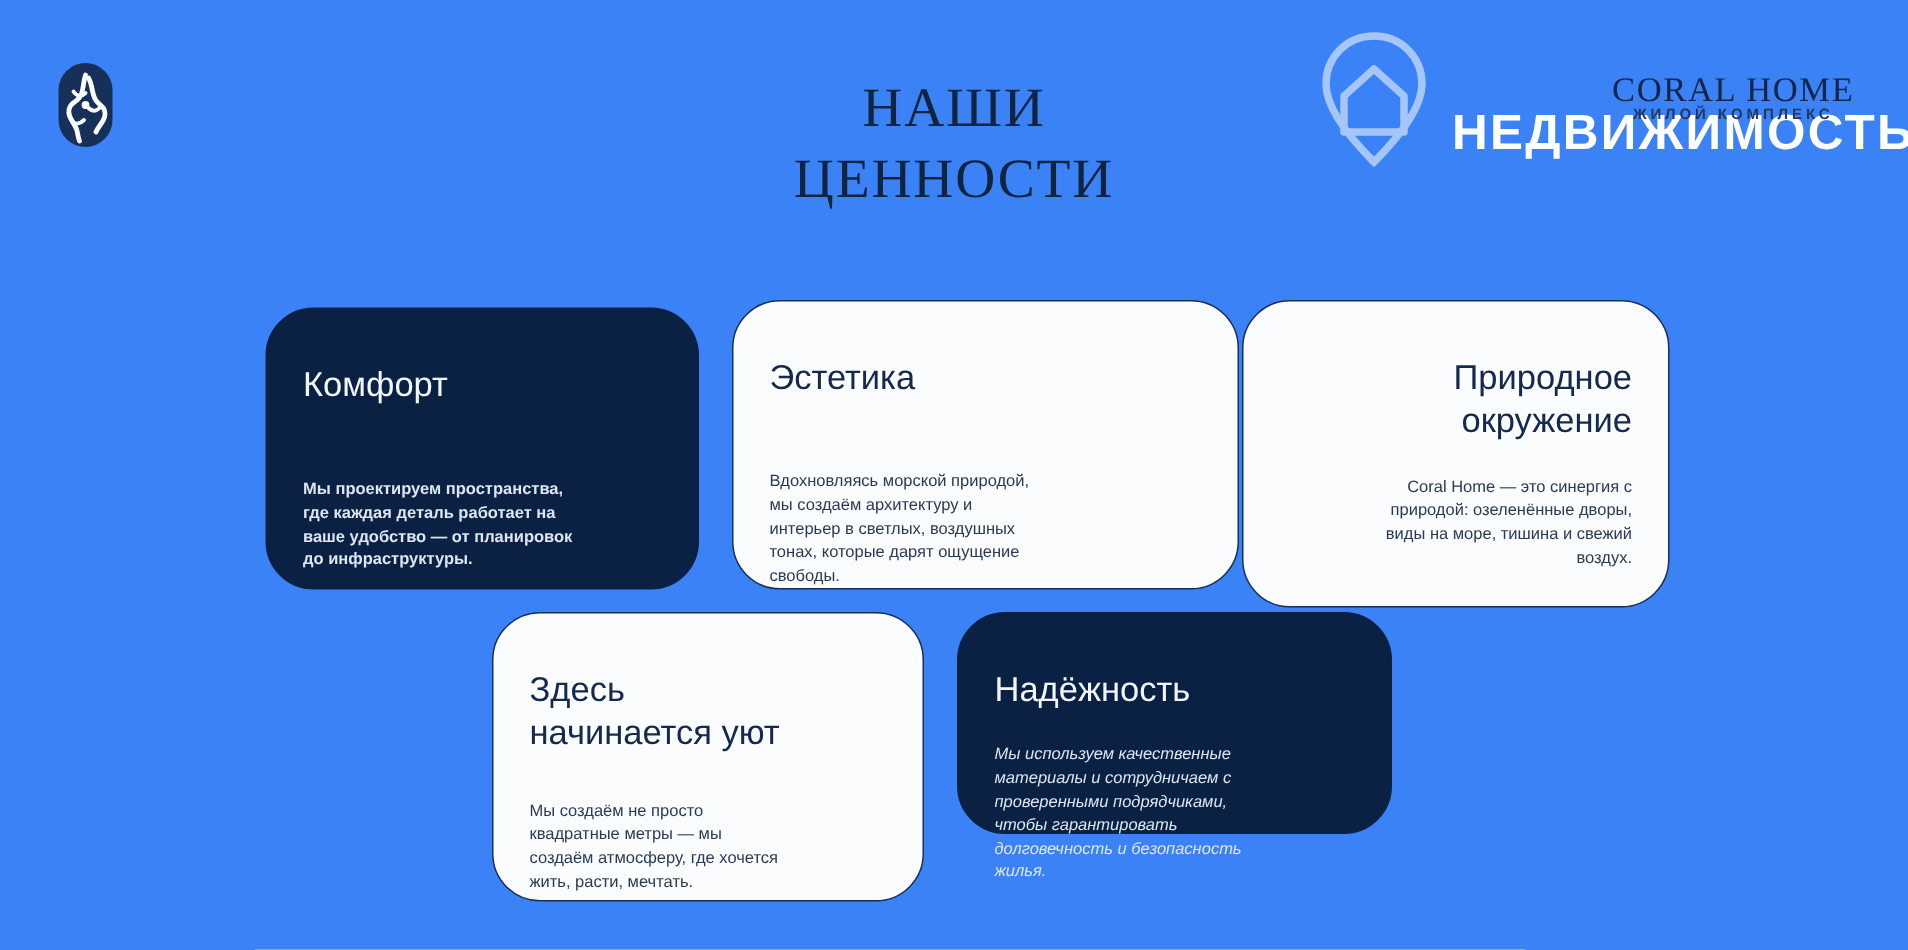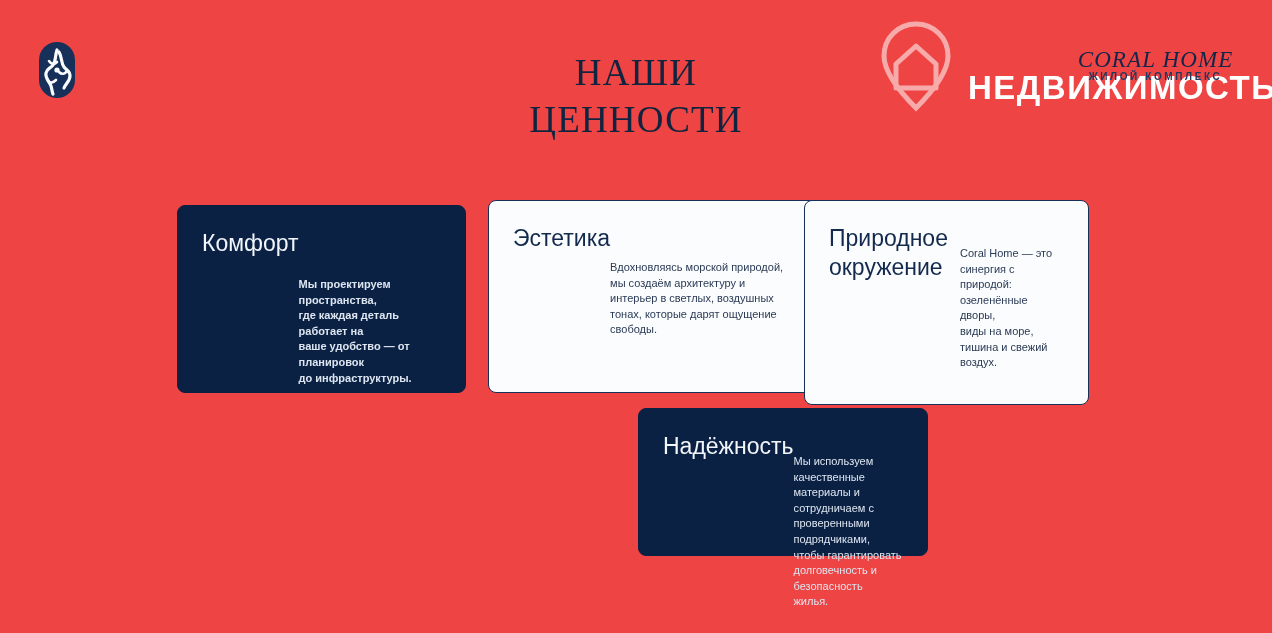--- a/index.html
+++ b/index.html
@@ -13,21 +13,21 @@
     background: #f4f6fb;
     font-family: "Liberation Sans", sans-serif;
     overflow: hidden;
     position: relative;
     color: #0f2444;
   }
 
   .slide {
     position: absolute;
     inset: 0;
-    background: #ef4444;
+    background: #3b82f6;
   }
 
   
   .brand-mark {
     position: absolute;
     left: 31px;
     top: 40px;
     width: 52px;
     height: 60px;
   }
@@ -98,39 +98,39 @@
     text-align: center;
     width: 175px;
   }
   .logotype .lt-name {
     font-family: "Liberation Serif", "DejaVu Serif", serif;
     font-size: 23px;
     letter-spacing: 1.1px;
     color: #12264a;
     line-height: 1.05;
     white-space: nowrap;
-    font-style: italic;
   }
   .logotype .lt-sub {
     margin-top: 0;
     font-size: 10px;
     letter-spacing: 2.6px;
     color: #22375c;
     line-height: 1;
     white-space: nowrap;
     font-weight: bold;
   }
 
   
   .card {
     position: absolute;
     box-sizing: border-box;
-    border-radius: 8px;
-    padding: 23px 24px 24px 24px;
+    border-radius: 32px;
+    padding: 36px 24px 24px 24px;
     display: flex;
+    flex-direction: column;
   }
   .card.light {
     background: #fbfcfe;
     border: 1.4px solid #16305a;
   }
   .card.dark {
     background: #0a2144;
     border: 1.4px solid #0a2144;
   }
   .card .c-title {
@@ -149,31 +149,31 @@
     white-space: pre-line;
     margin: 0;
   }
   .card.light .c-body { color: #2a3a55; }
   .card.dark  .c-body { color: #dde5f0; }
 
   
   #card-komfort   { left: 177px; top: 205px; width: 289px; height: 188px; }
   #card-komfort   .c-body { margin-top: 48px; font-weight: bold; }
 
-  #card-estetika  { left: 488px; top: 200px; width: 338px; height: 193px; }
+  #card-estetika  { left: 488px; top: 200px; width: 338px; height: 193px; gap: 12px; }
   #card-estetika  .c-body { margin-top: 36px; }
 
-  #card-priroda   { left: 804px; top: 200px; width: 285px; height: 205px; }
+  #card-priroda   { left: 828px; top: 200px; width: 285px; height: 205px; text-align: right; }
   #card-priroda   .c-body { margin-top: 22px; margin-left: 12px; }
 
   #card-uyut      { left: 328px; top: 408px; width: 288px; height: 193px; }
   #card-uyut      .c-body { margin-top: 30px; }
 
   #card-nadezhnost{ left: 638px; top: 408px; width: 290px; height: 148px; }
-  #card-nadezhnost .c-body { margin-top: 22px; }
+  #card-nadezhnost .c-body { margin-top: 22px; font-style: italic; }
 </style>
 </head>
 <body>
 
 <div class="slide">
 
   <div class="brand-mark">
     <span>
       <svg viewBox="0 0 52 60" xmlns="http://www.w3.org/2000/svg" aria-hidden="true">
         <rect x="8" y="2" width="36" height="56" rx="18" fill="#16305a"></rect>
@@ -224,20 +224,28 @@
 
   <div class="card light" id="card-priroda">
     <h2 class="c-title">Природное
 окружение</h2>
     <p class="c-body">Coral Home — это синергия с
 природой: озеленённые дворы,
 виды на море, тишина и свежий
 воздух.</p>
   </div>
 
+  <div class="card light" id="card-uyut">
+    <h2 class="c-title">Здесь
+начинается уют</h2>
+    <p class="c-body">Мы создаём не просто
+квадратные метры — мы
+создаём атмосферу, где хочется
+жить, расти, мечтать.</p>
+  </div>
 
   <div class="card dark" id="card-nadezhnost">
     <h2 class="c-title">Надёжность</h2>
     <p class="c-body">Мы используем качественные
 материалы и сотрудничаем с
 проверенными подрядчиками,
 чтобы гарантировать
 долговечность и безопасность
 жилья.</p>
   </div>

